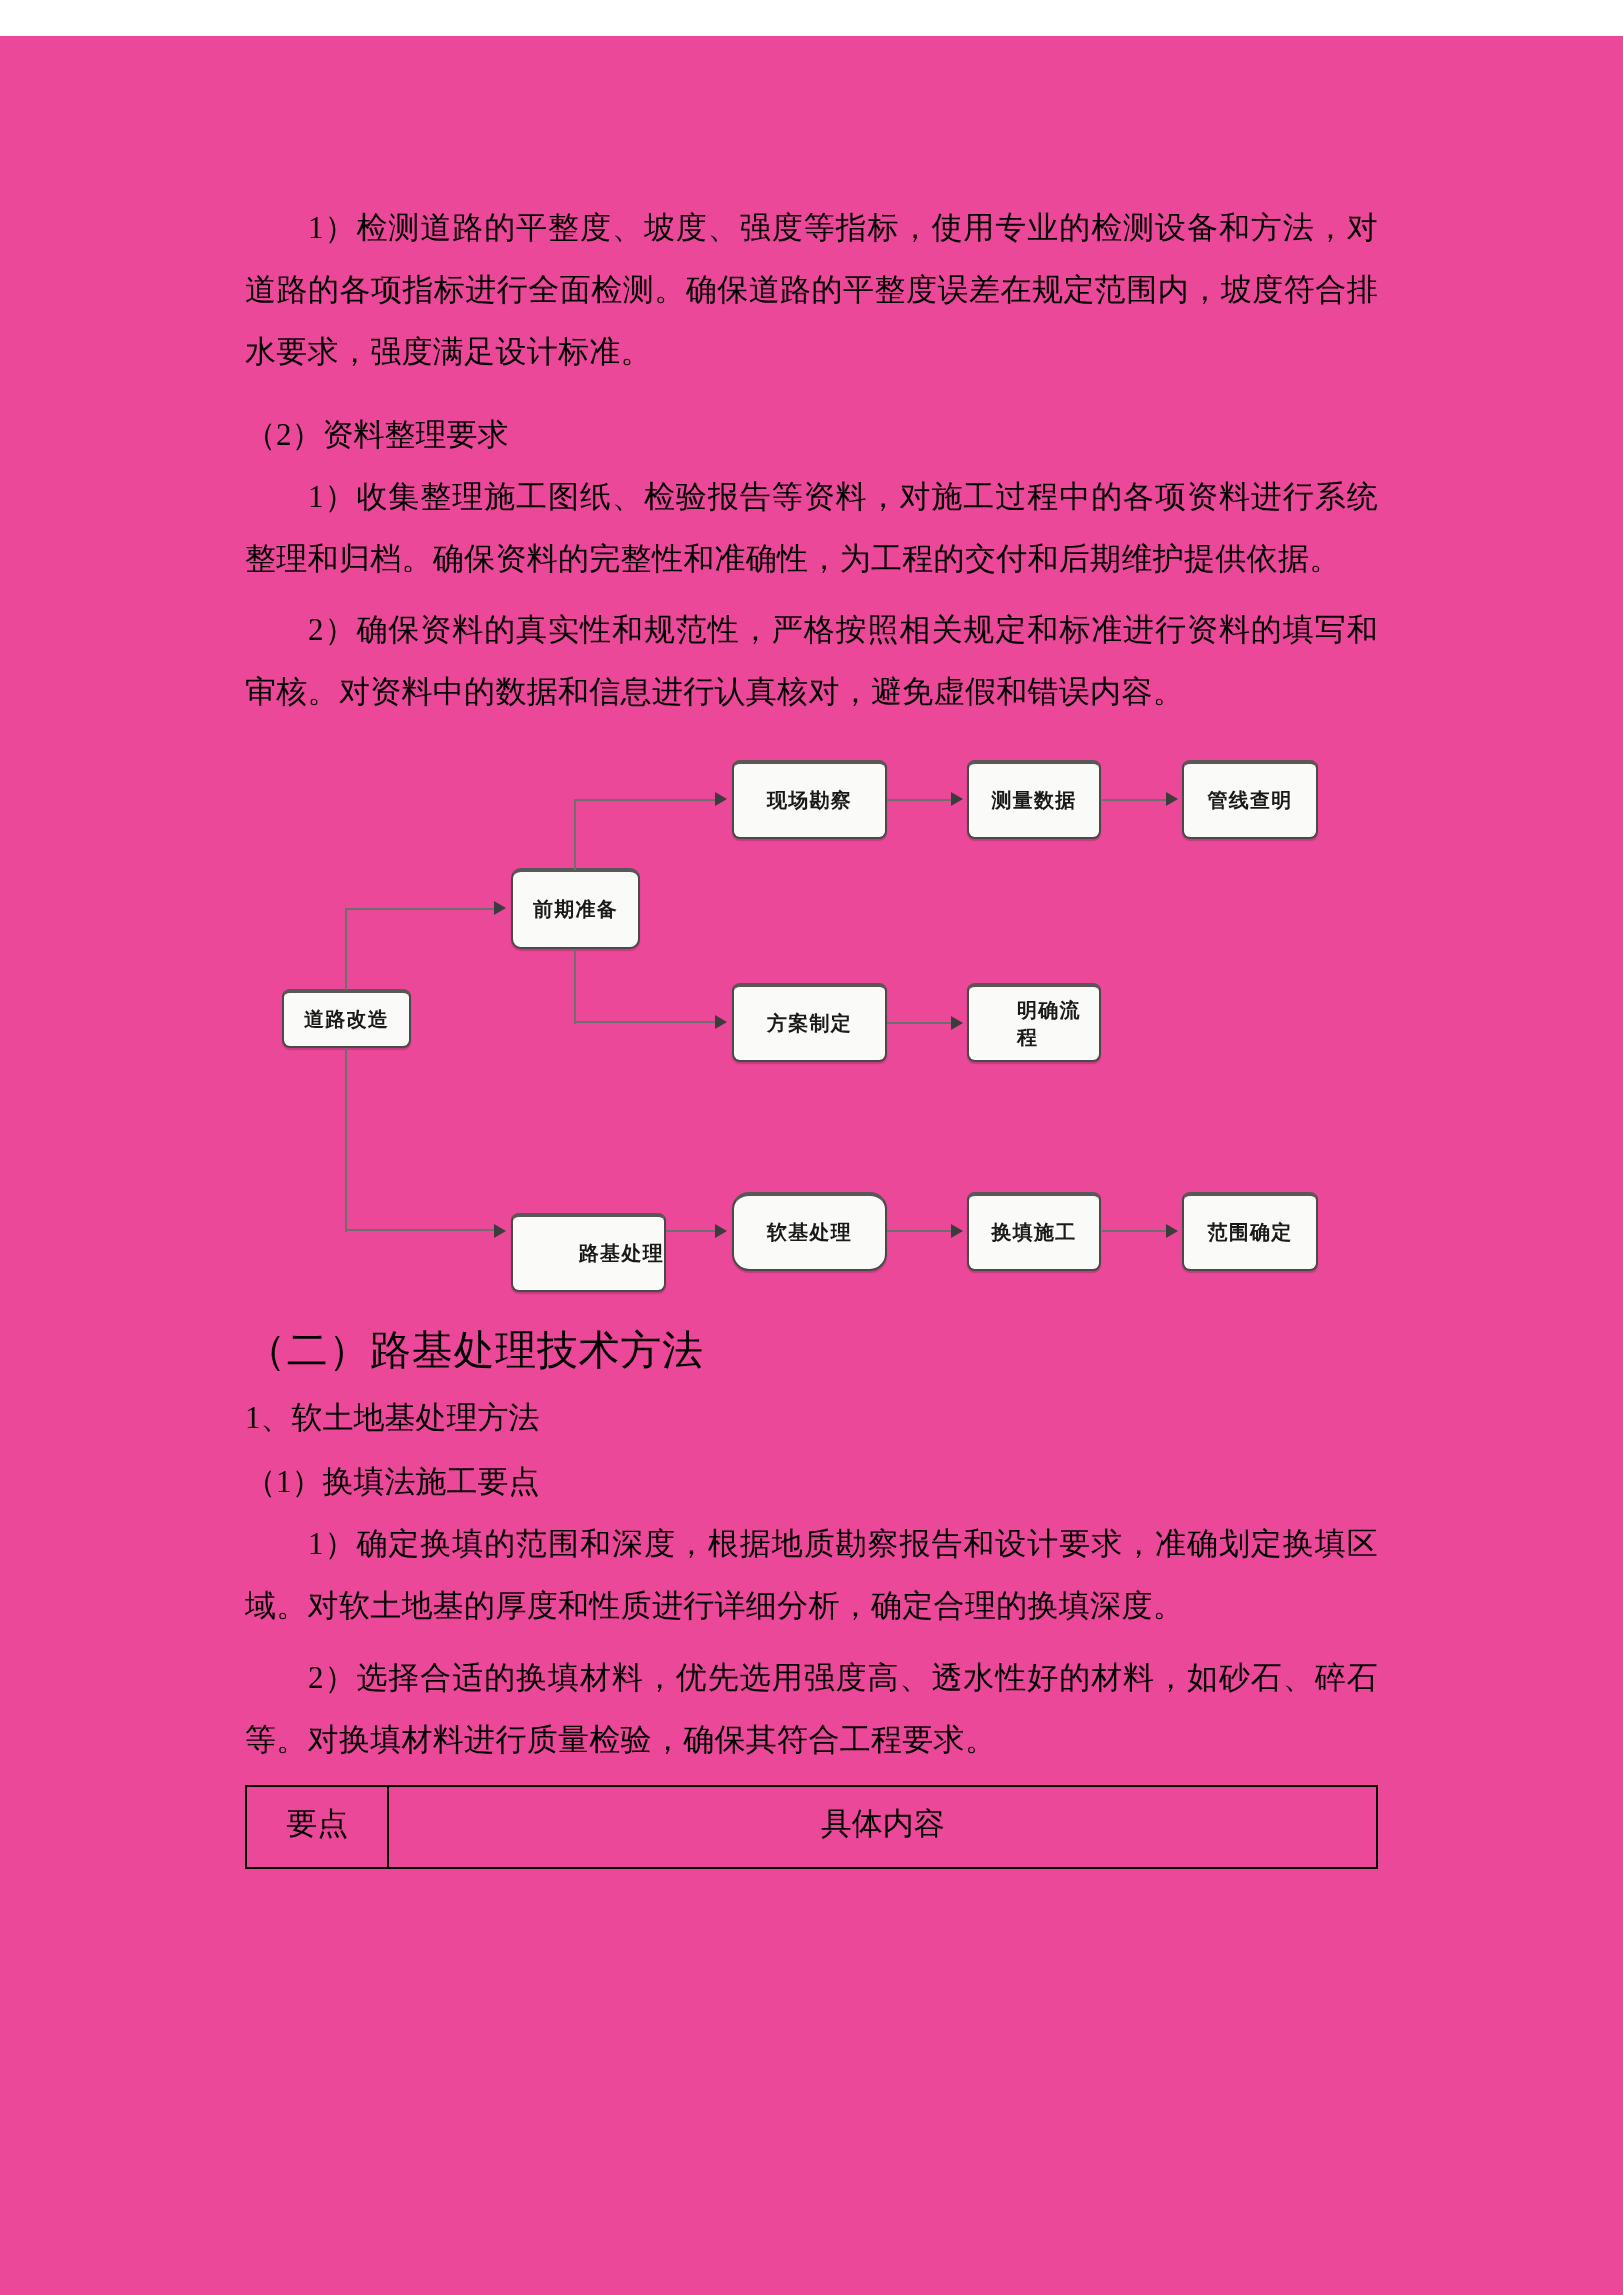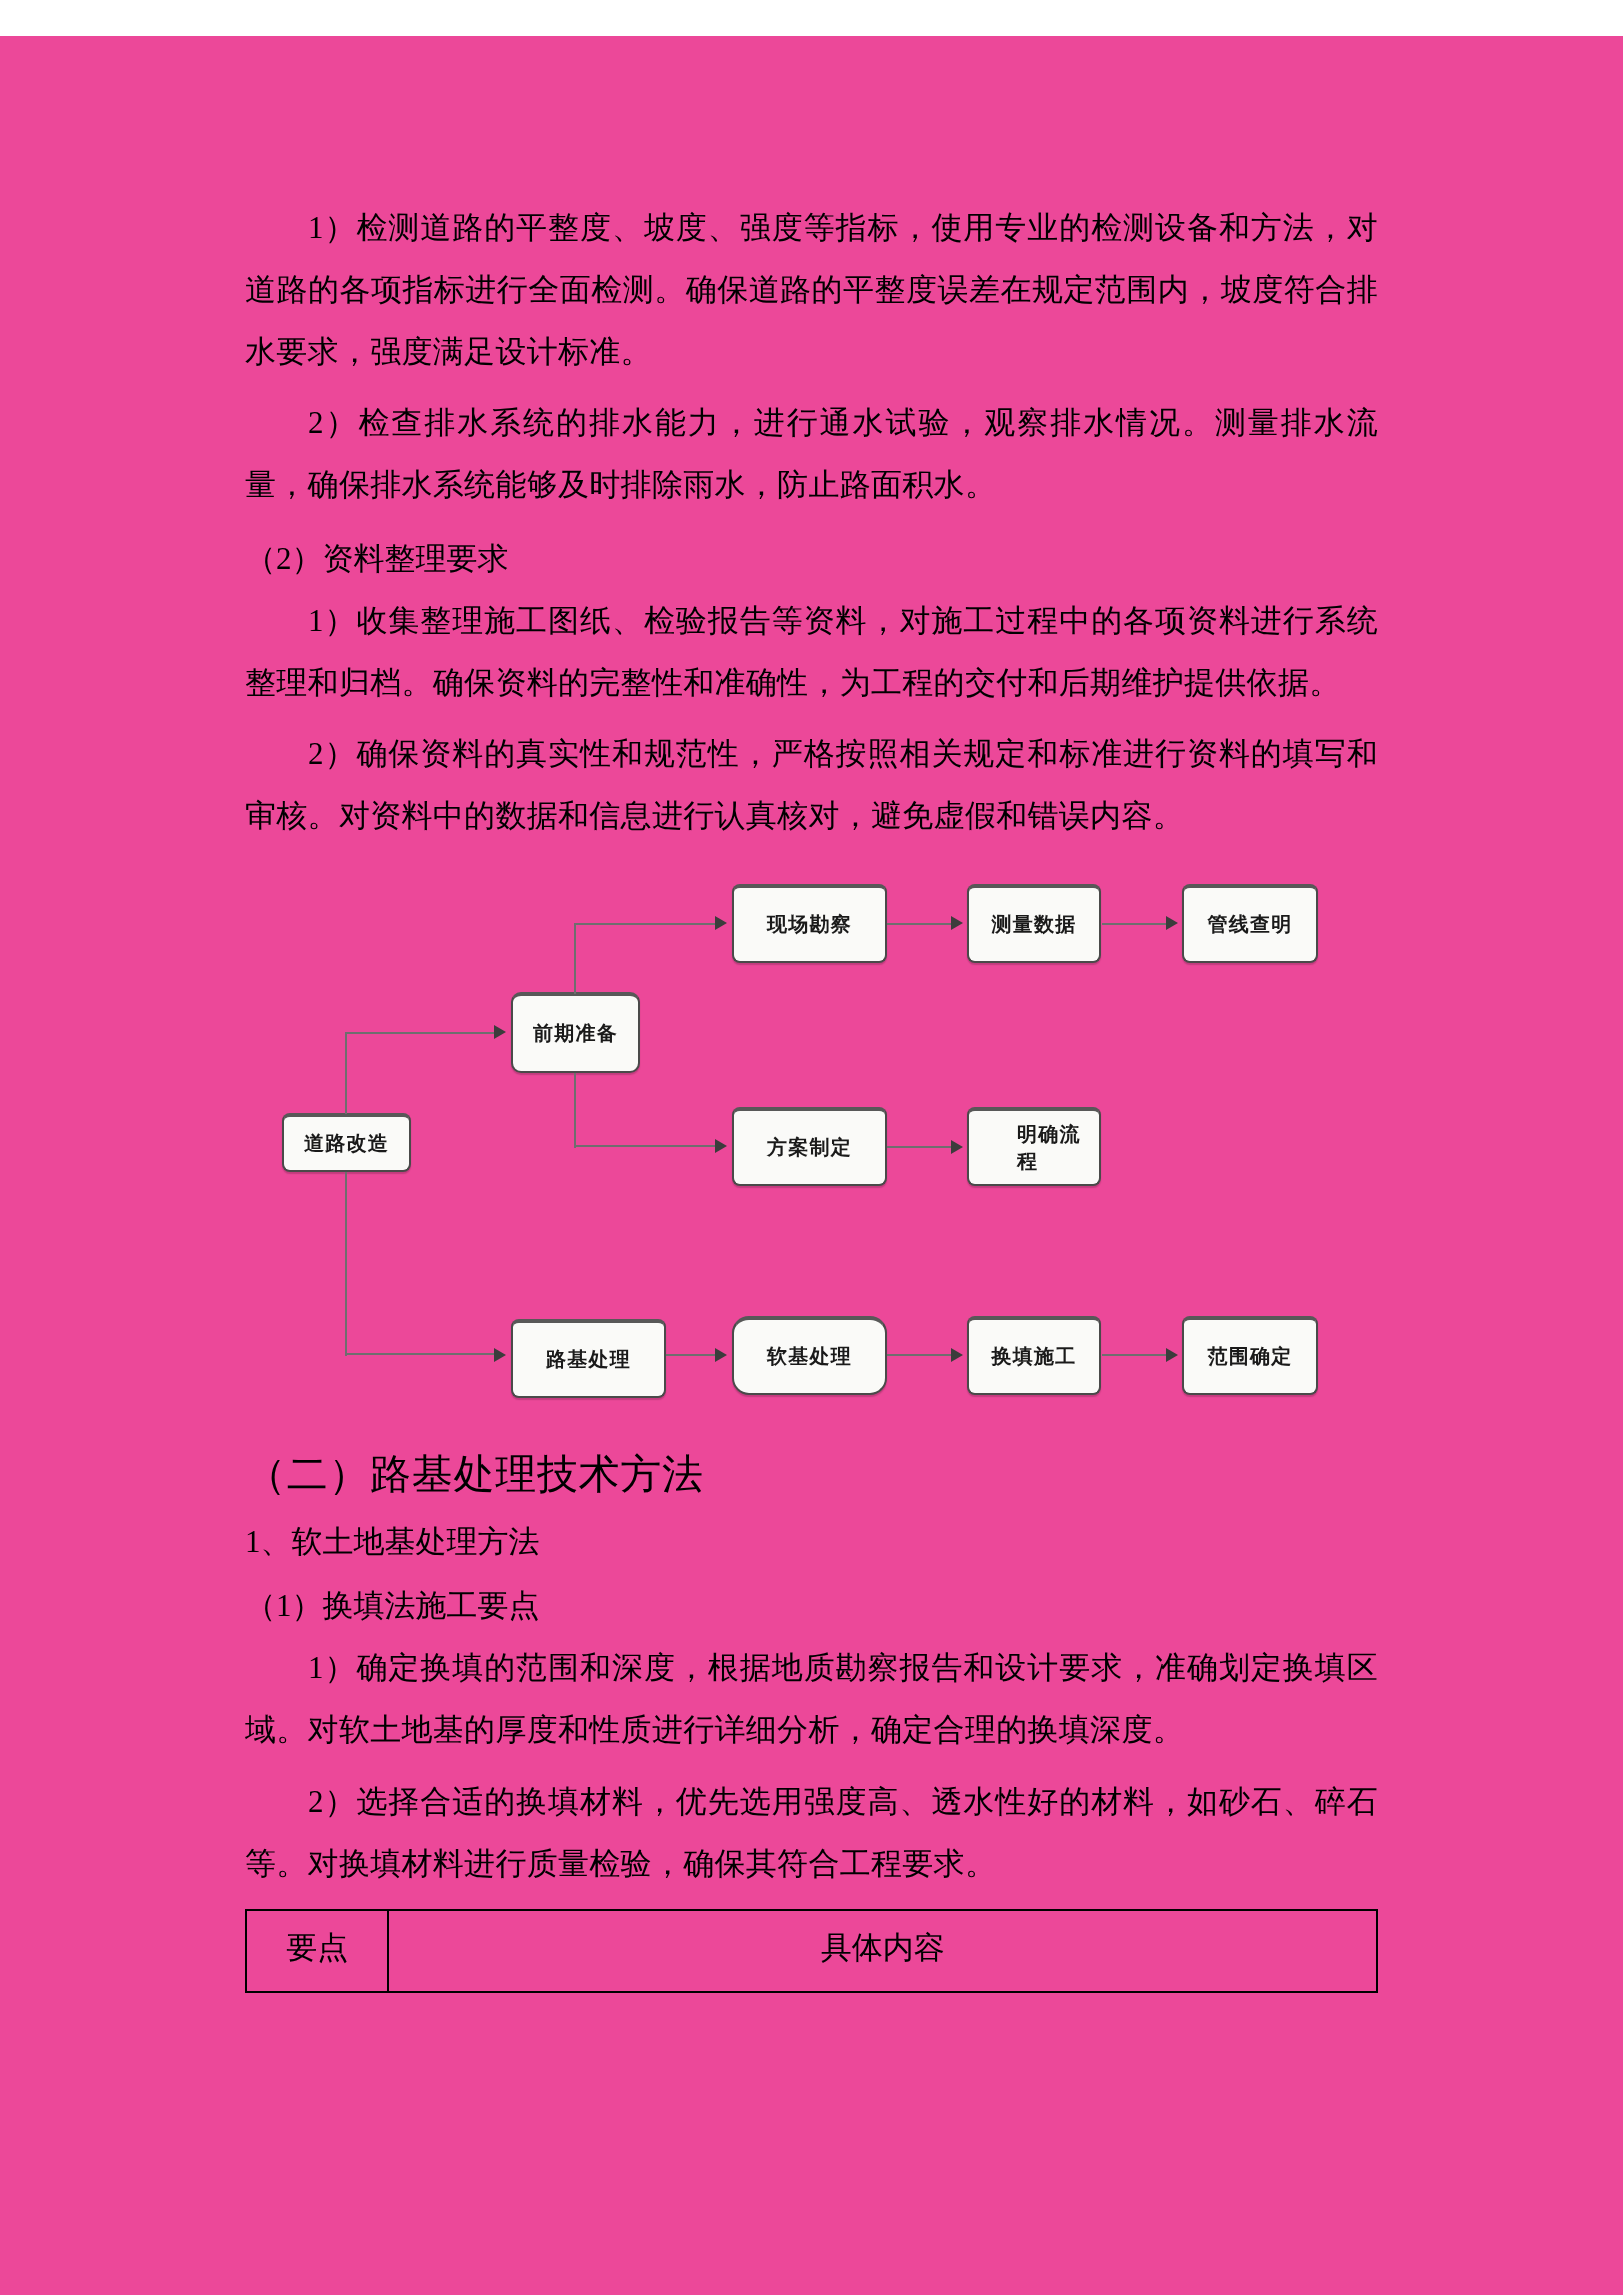--- a/index.html
+++ b/index.html
@@ -109,21 +109,20 @@
 
 <div class="page">
   <div class="content">
 
     <div style="height:161px"></div>
 
     <p class="para indent">1）检测道路的平整度、坡度、强度等指标，使用专业的检测设备和方法，对道路的各项指标进行全面检测。确保道路的平整度误差在规定范围内，坡度符合排水要求，强度满足设计标准。</p>
 
     <div class="gap-s"></div>
 
-    <p class="para indent">2）检查排水系统的排水能力，进行通水试验，观察排水情况。测量排水流量，确保排水系统能够及时排除雨水，防止路面积水。</p>
 
     <div class="gap-s"></div>
 
     <p class="h-sub">（2）资料整理要求</p>
 
     <p class="para indent">1）收集整理施工图纸、检验报告等资料，对施工过程中的各项资料进行系统整理和归档。确保资料的完整性和准确性，为工程的交付和后期维护提供依据。</p>
 
     <div class="gap-s"></div>
 
     <p class="para indent">2）确保资料的真实性和规范性，严格按照相关规定和标准进行资料的填写和审核。对资料中的数据和信息进行认真核对，避免虚假和错误内容。</p>
@@ -151,21 +150,21 @@
       </div>
 
       <div class="fc-box" style="left:487px;top:260px;width:155px;height:79px;">
         <span>方案制定</span>
       </div>
 
       <div class="fc-box" style="left:722px;top:260px;width:134px;height:79px;padding-left:48px;">
         <span>明确流程</span>
       </div>
 
-      <div class="fc-box" style="left:266px;top:472px;width:155px;height:79px;">
+      <div class="fc-box" style="left:266px;top:490px;width:155px;height:79px;justify-content:flex-end;">
         <span>路基处理</span>
       </div>
 
       <div class="fc-box" style="left:487px;top:469px;width:155px;height:79px;border-radius:17px;">
         <span>软基处理</span>
       </div>
 
       <div class="fc-box" style="left:722px;top:469px;width:134px;height:79px;">
         <span>换填施工</span>
       </div>

